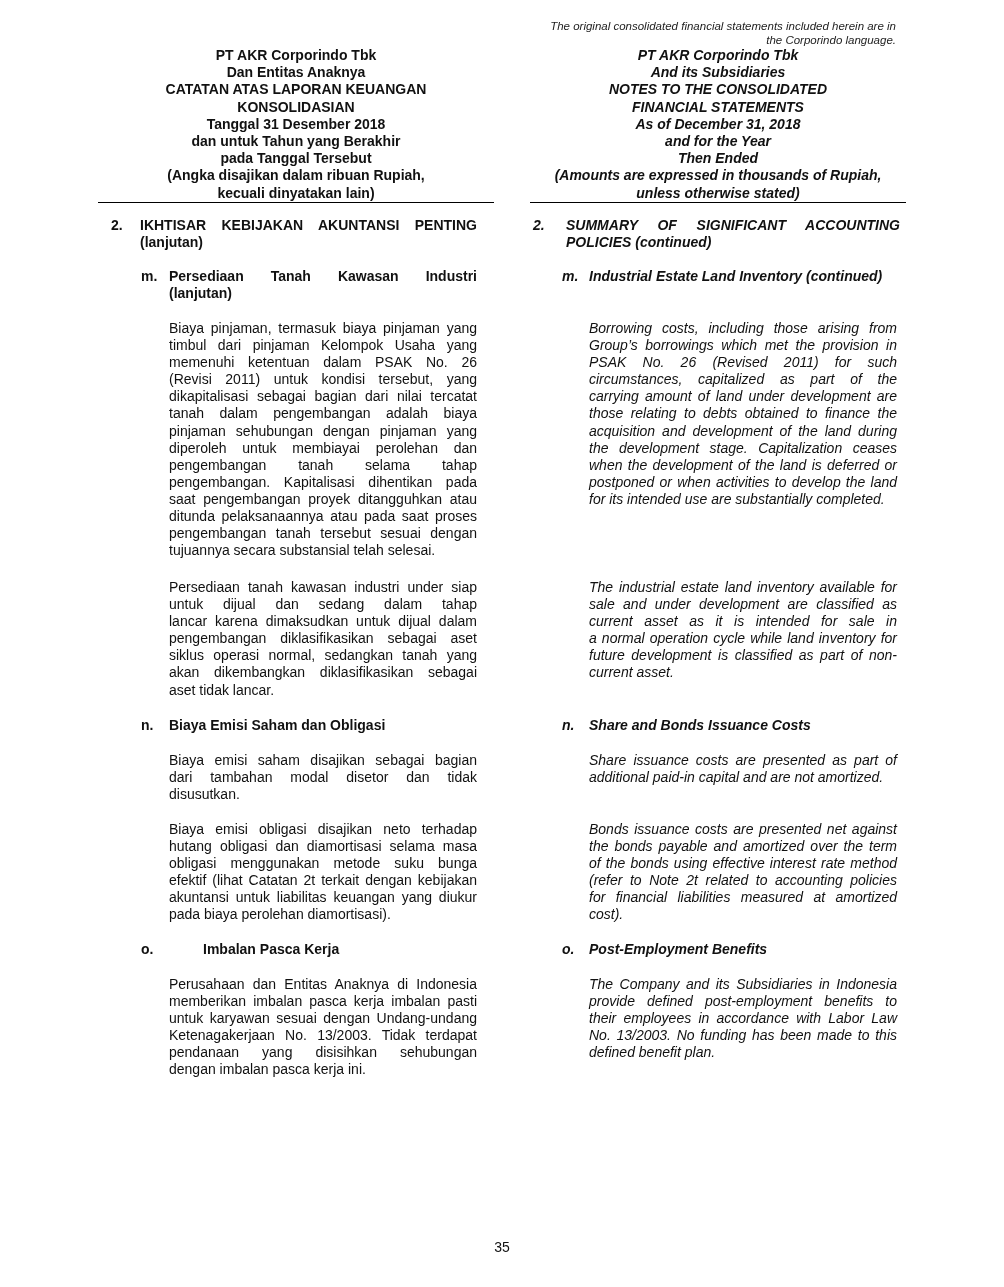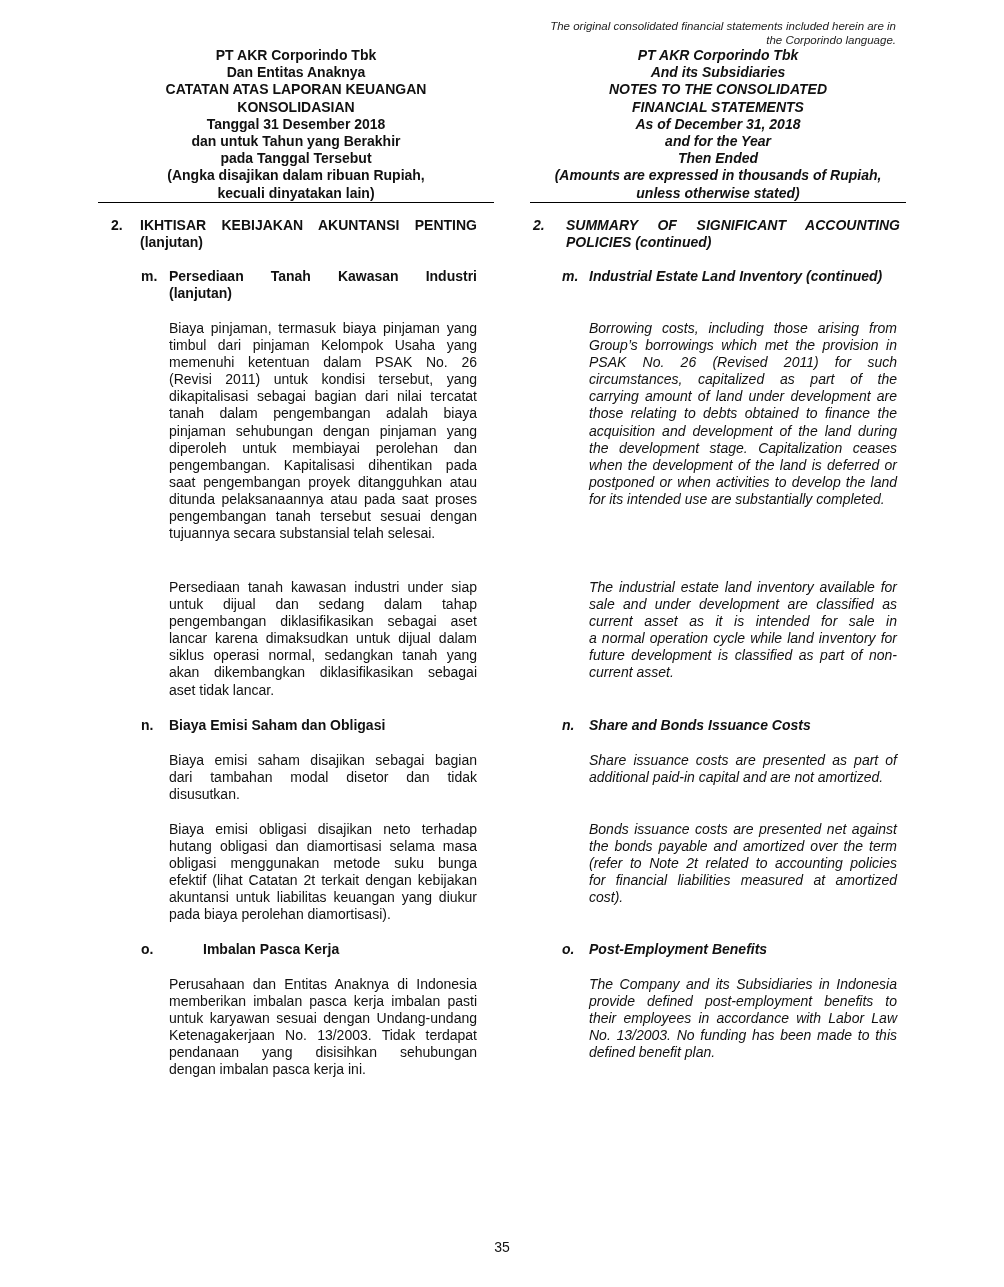--- a/index.html
+++ b/index.html
@@ -71,32 +71,33 @@
 
 <div class="blk" style="left:169px; top:320px; width:308px;">
   <span class="jl">Biaya pinjaman, termasuk biaya pinjaman yang</span>
   <span class="jl">timbul dari pinjaman Kelompok Usaha yang</span>
   <span class="jl">memenuhi ketentuan dalam PSAK No. 26</span>
   <span class="jl">(Revisi 2011) untuk kondisi tersebut, yang</span>
   <span class="jl">dikapitalisasi sebagai bagian dari nilai tercatat</span>
   <span class="jl">tanah dalam pengembangan adalah biaya</span>
   <span class="jl">pinjaman sehubungan dengan pinjaman yang</span>
   <span class="jl">diperoleh untuk membiayai perolehan dan</span>
+  <span class="jl">pengembangan tanah selama tahap</span>
   <span class="jl">pengembangan. Kapitalisasi dihentikan pada</span>
   <span class="jl">saat pengembangan proyek ditangguhkan atau</span>
   <span class="jl">ditunda pelaksanaannya atau pada saat proses</span>
   <span class="jl">pengembangan tanah tersebut sesuai dengan</span>
   <span class="ll">tujuannya secara substansial telah selesai.</span>
 </div>
 
 <div class="blk" style="left:169px; top:579px; width:308px;">
   <span class="jl">Persediaan tanah kawasan industri under siap</span>
   <span class="jl">untuk dijual dan sedang dalam tahap</span>
+  <span class="jl">lancar karena dimaksudkan untuk dijual dalam</span>
   <span class="jl">pengembangan diklasifikasikan sebagai aset</span>
-  <span class="jl">lancar karena dimaksudkan untuk dijual dalam</span>
   <span class="jl">siklus operasi normal, sedangkan tanah yang</span>
   <span class="jl">akan dikembangkan diklasifikasikan sebagai</span>
   <span class="ll">aset tidak lancar.</span>
 </div>
 
 <div class="num" style="left:141px; top:717px;">n.</div>
 <div class="blk b" style="left:169px; top:717px; width:308px;">Biaya Emisi Saham dan Obligasi</div>
 
 <div class="blk" style="left:169px; top:752px; width:308px;">
   <span class="jl">Biaya emisi saham disajikan sebagai bagian</span>
@@ -161,20 +162,21 @@
 <div class="blk b it" style="left:589px; top:717px; width:308px;">Share and Bonds Issuance Costs</div>
 
 <div class="blk it" style="left:589px; top:752px; width:308px;">
   <span class="jl">Share issuance costs are presented as part of</span>
   <span class="ll">additional paid-in capital and are not amortized.</span>
 </div>
 
 <div class="blk it" style="left:589px; top:821px; width:308px;">
   <span class="jl">Bonds issuance costs are presented net against</span>
   <span class="jl">the bonds payable and amortized over the term</span>
+  <span class="jl">of the bonds using effective interest rate method</span>
   <span class="jl">(refer to Note 2t related to accounting policies</span>
   <span class="jl">for financial liabilities measured at amortized</span>
   <span class="ll">cost).</span>
 </div>
 
 <div class="num it" style="left:562px; top:941px;">o.</div>
 <div class="blk b it" style="left:589px; top:941px; width:308px;">Post-Employment Benefits</div>
 
 <div class="blk it" style="left:589px; top:976px; width:308px;">
   <span class="jl">The Company and its Subsidiaries in Indonesia</span>

